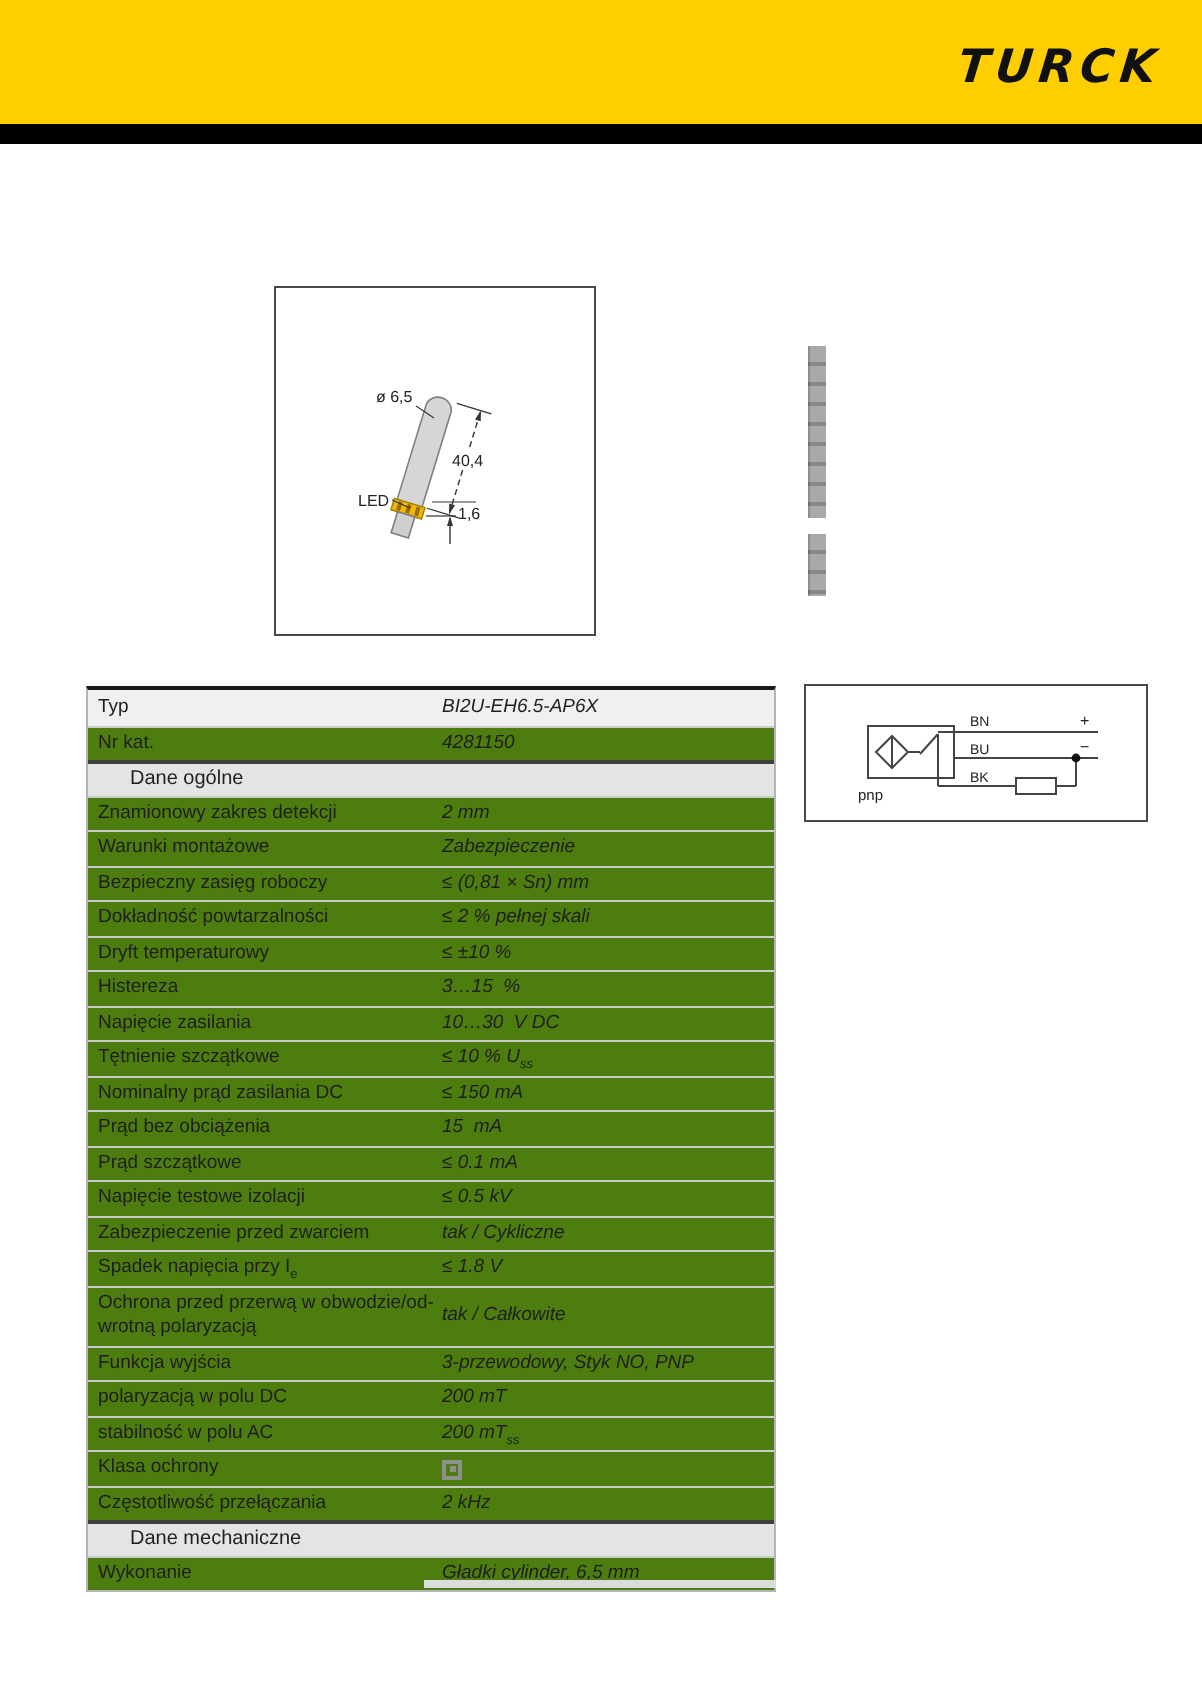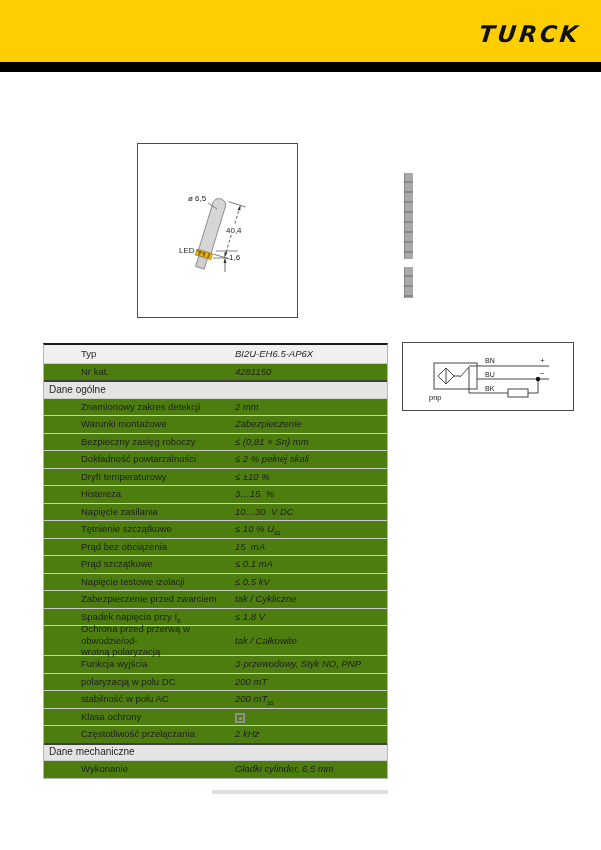--- a/index.html
+++ b/index.html
@@ -34,24 +34,24 @@
   .spec-table{position:absolute;left:43px;top:343px;width:345px;box-sizing:border-box;
               border-top:2px solid #1a1a1a;border-left:1px solid #b5b5b5;
               border-right:1px solid #b5b5b5;border-bottom:1px solid #b5b5b5;
               font-size:9.5px;line-height:1.25;}
   .trow{display:flex;align-items:center;box-sizing:border-box;height:17.5px;
         border-top:1px solid #cccccc;background:#4d7c0f;}
   .trow:first-child{border-top:none;}
   .trow.shade{background:#f0f0f0;}
   .trow.tall{height:30px;justify-content:space-between;}
   .trow.section{background:#e4e4e4;border-top:2px solid #3f3f3f;font-size:10px;}
-  .cell-label{flex:0 0 177px;padding-left:23px;box-sizing:border-box;white-space:pre-wrap;margin-left:14px;}
+  .cell-label{flex:0 0 177px;padding-left:5px;box-sizing:border-box;white-space:pre-wrap;}
   .cell-value{flex:1;white-space:pre-wrap;font-style:italic;}
   .trow sub{font-size:6.5px;line-height:0;}
-  .section-label{padding-left:5px;}
+  .section-label{padding-left:21px;}
   .class2-box{display:inline-flex;width:10px;height:10px;border:2px solid #8f8f8f;
               box-sizing:border-box;align-items:center;justify-content:center;}
   .class2-inner{width:3px;height:3px;background:#8f8f8f;}
 
   .next-row-sliver{position:absolute;left:212px;top:790px;width:176px;height:4px;background:#dcdcdc;}
 </style>
 </head>
 <body>
 
 <div class="page">
@@ -158,20 +158,24 @@
       </div>
       <div class="trow">
         <div class="cell-label">Napięcie zasilania</div>
         <div class="cell-value">10…30  V DC</div>
       </div>
       <div class="trow">
         <div class="cell-label">Tętnienie szczątkowe</div>
         <div class="cell-value">≤ 10 % U<sub>ss</sub></div>
       </div>
       <div class="trow">
+        <div class="cell-label">Nominalny prąd zasilania DC</div>
+        <div class="cell-value">≤ 150 mA</div>
+      </div>
+      <div class="trow">
         <div class="cell-label">Prąd bez obciążenia</div>
         <div class="cell-value">15  mA</div>
       </div>
       <div class="trow">
         <div class="cell-label">Prąd szczątkowe</div>
         <div class="cell-value">≤ 0.1 mA</div>
       </div>
       <div class="trow">
         <div class="cell-label">Napięcie testowe izolacji</div>
         <div class="cell-value">≤ 0.5 kV</div>

